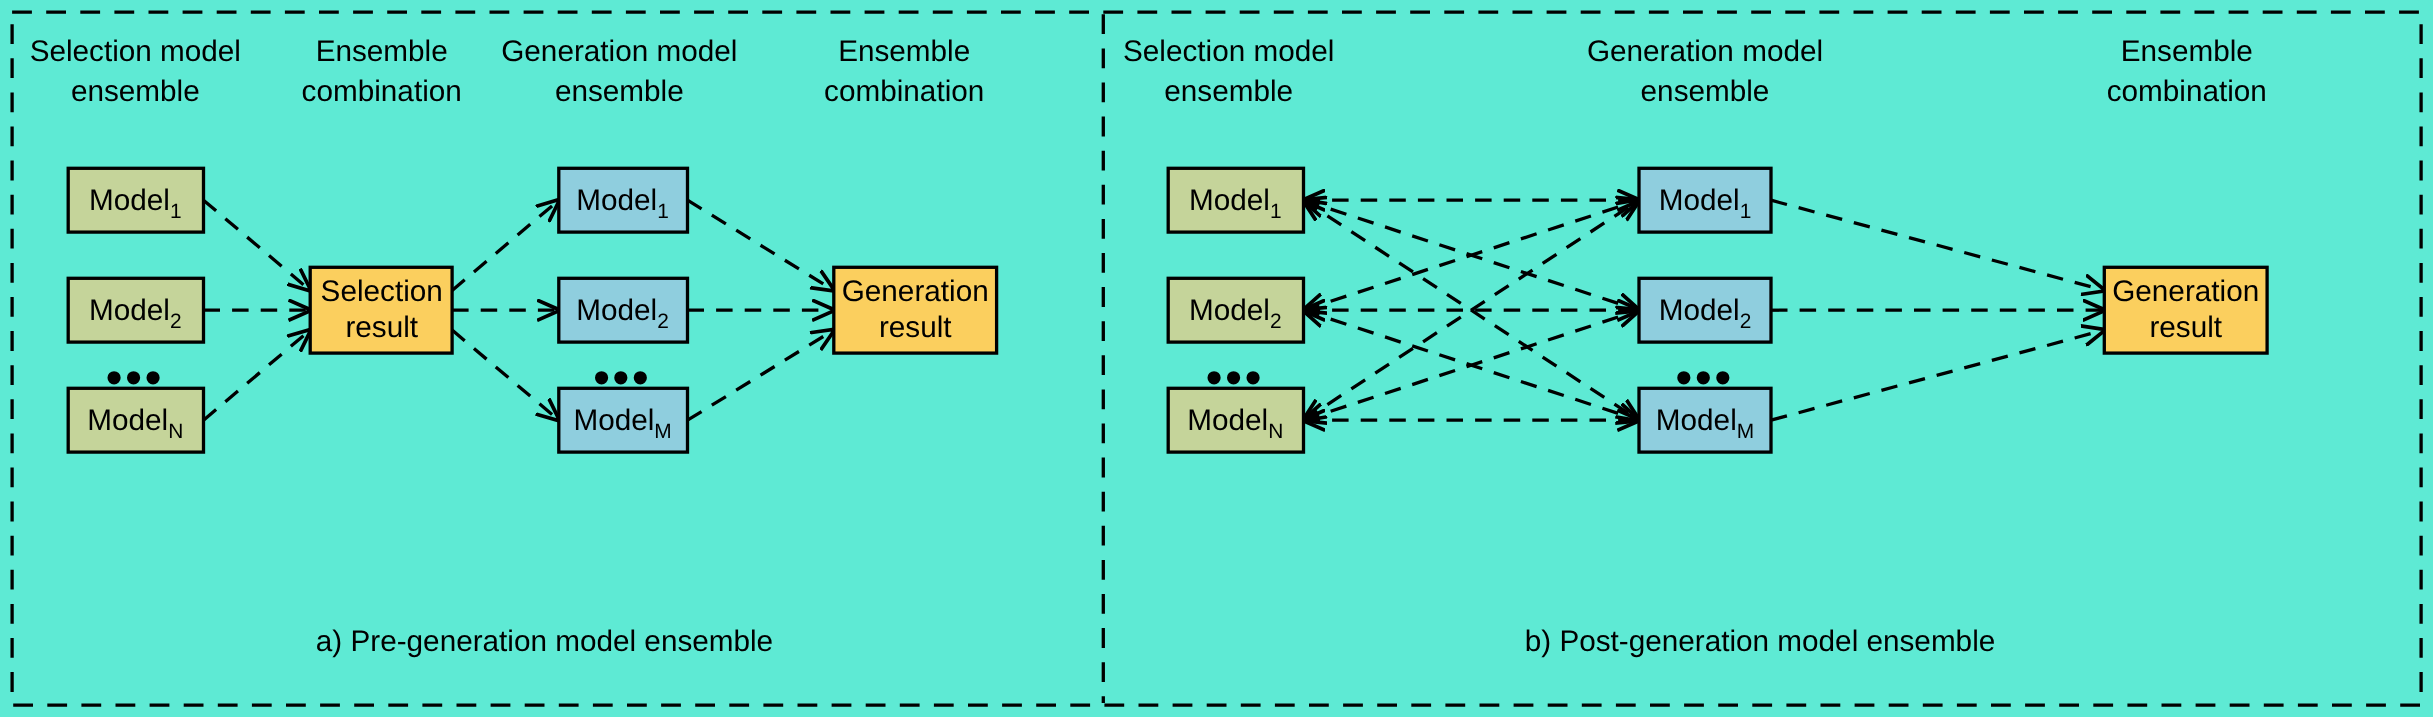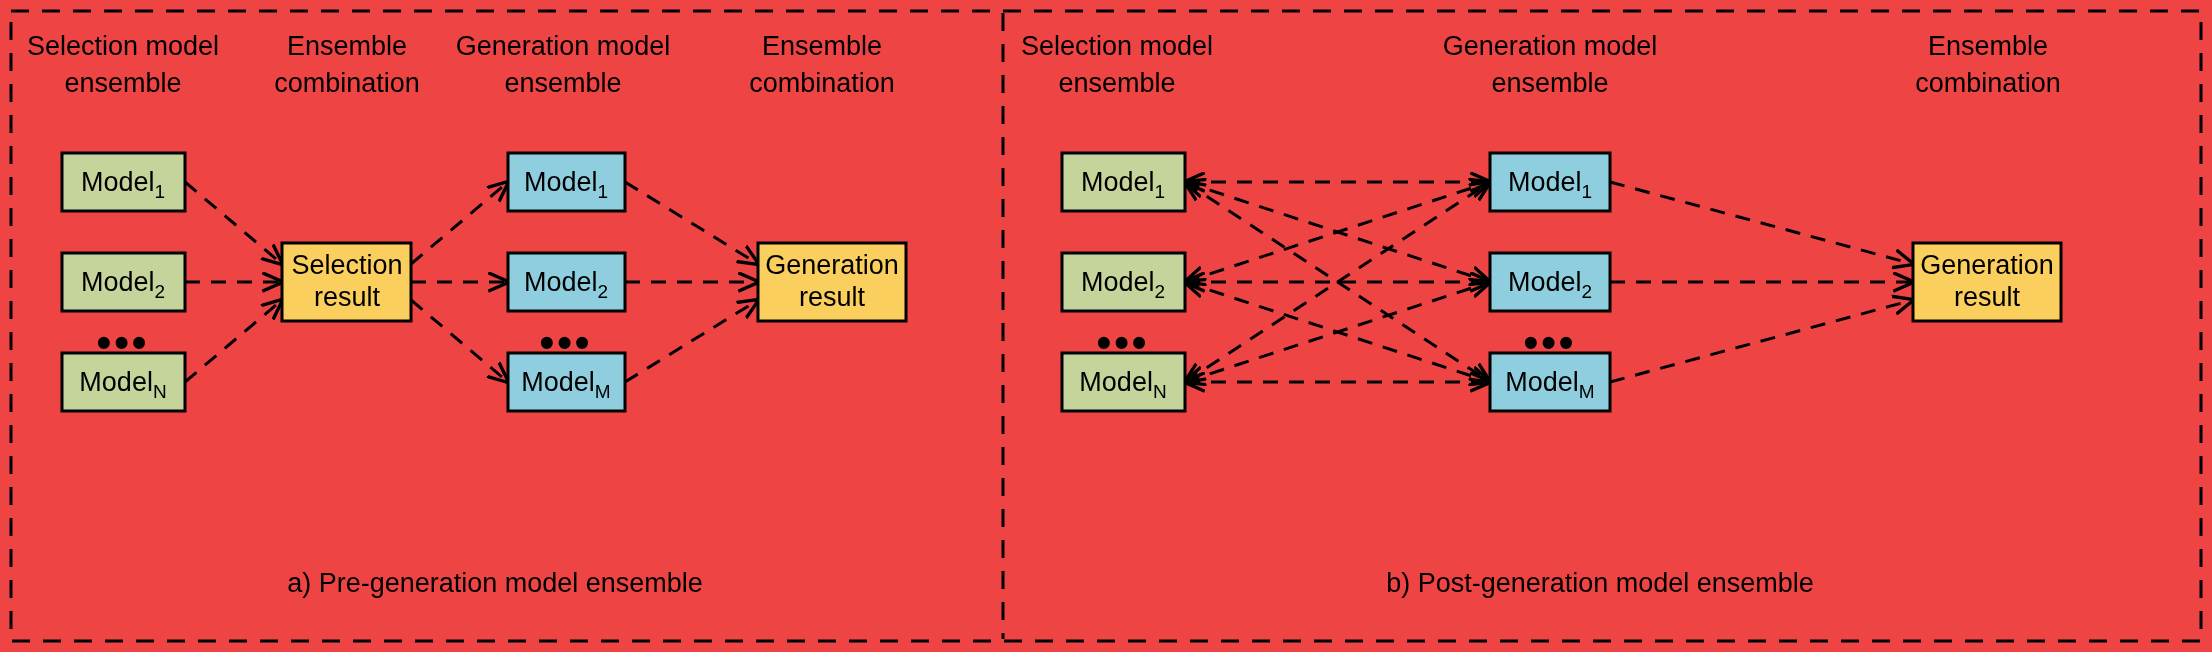--- a/index.html
+++ b/index.html
@@ -1,17 +1,17 @@
 <!DOCTYPE html>
 <html><head>
 <meta charset="utf-8">
 <style>
   html,body{margin:0;padding:0;background:#ffffff;}
   body{width:2212px;height:652px;font-family:"Liberation Sans",sans-serif;}
-  #stage{position:relative;width:2212px;height:652px;overflow:hidden;background:#ef4444;}
+  #stage{position:relative;width:2212px;height:652px;overflow:hidden;background:#5eead4;}
   svg{position:absolute;left:0;top:0;width:2212px;height:652px;}
   .bx-text{font-family:"Liberation Sans",sans-serif;font-size:27px;fill:#000;}
   .hdr{font-family:"Liberation Sans",sans-serif;font-size:27px;fill:#000;}
   .cap{font-family:"Liberation Sans",sans-serif;font-size:27px;fill:#000;}
   .sub{font-size:19px;}
   .dots{font-family:"Liberation Sans",sans-serif;font-size:42px;font-weight:bold;fill:#000;letter-spacing:3px;}
 </style>
 </head>
 <body>
 

